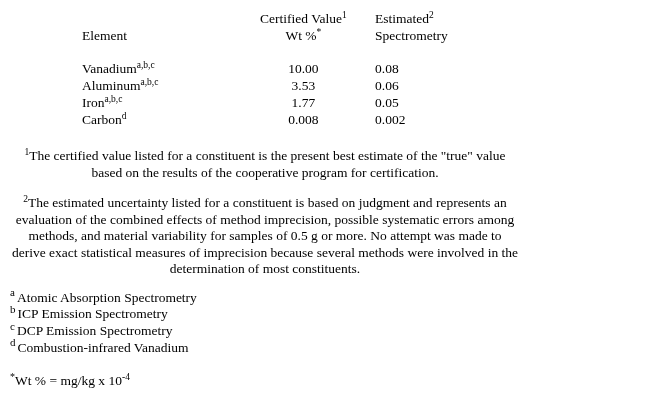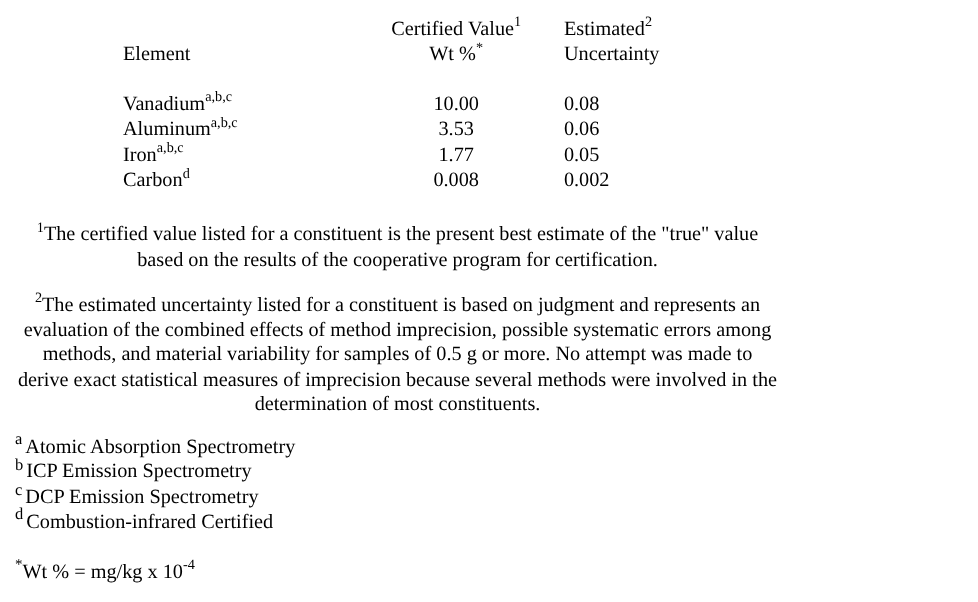--- a/index.html
+++ b/index.html
@@ -113,21 +113,21 @@
         </td>
         <td class="col-uncert unc">
           <span class="hdr-line1">Estimated</span><sup>2</sup>
         </td>
       </tr>
       <tr class="hdr-row">
         <td class="col-element">Element</td>
         <td class="col-value">
           <span class="hdr-line2">Wt %</span><sup>*</sup>
         </td>
-        <td class="col-uncert unc">Uncertainty</td>
+        <td class="col-uncert unc">Spectrometry</td>
       </tr>
 
       <tr class="spacer-row">
         <td></td>
         <td></td>
         <td></td>
       </tr>
 
       <tr>
         <td class="col-element"><span>Vanadium</span><sup>a,b,c</sup></td>
@@ -154,18 +154,18 @@
 
   <div class="notes">
     <p class="note"><span class="supsmall">1</span><span>The certified value listed for a constituent is the present best estimate of the "true" value based on the results of the cooperative program for certification.</span></p>
     <p class="note tight"><span class="supsmall">2</span><span>The estimated uncertainty listed for a constituent is based on judgment and represents an evaluation of the combined effects of method imprecision, possible systematic errors among methods, and material variability for samples of 0.5 g or more.  No attempt was made to derive exact statistical measures of imprecision because several methods were involved in the determination of most constituents.</span></p>
   </div>
 
   <div class="methods">
     <div class="method-line"><span class="mk">a</span><span>Atomic Absorption Spectrometry</span></div>
     <div class="method-line"><span class="mk">b</span><span>ICP Emission Spectrometry</span></div>
     <div class="method-line"><span class="mk">c</span><span>DCP Emission Spectrometry</span></div>
-    <div class="method-line"><span class="mk">d</span><span>Combustion-infrared Certified</span></div>
+    <div class="method-line"><span class="mk">d</span><span>Combustion-infrared Vanadium</span></div>
   </div>
 
   <div class="wtnote nowrap"><span class="star">*</span><span>Wt %  =  mg/kg x 10</span><sup>-4</sup></div>
 
 </div>
 
 </body></html>

